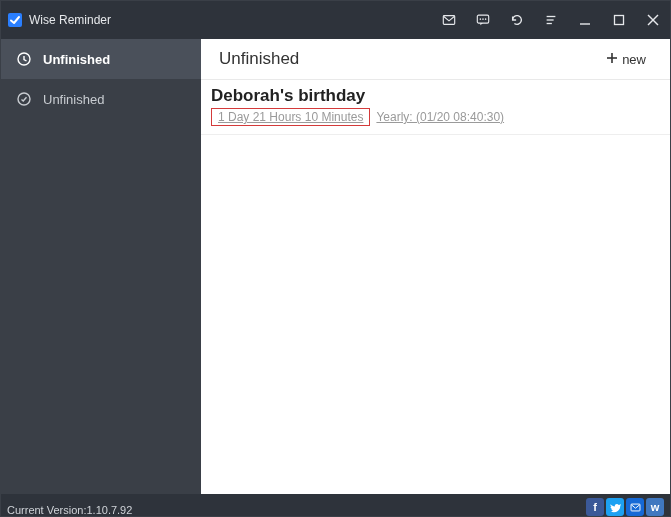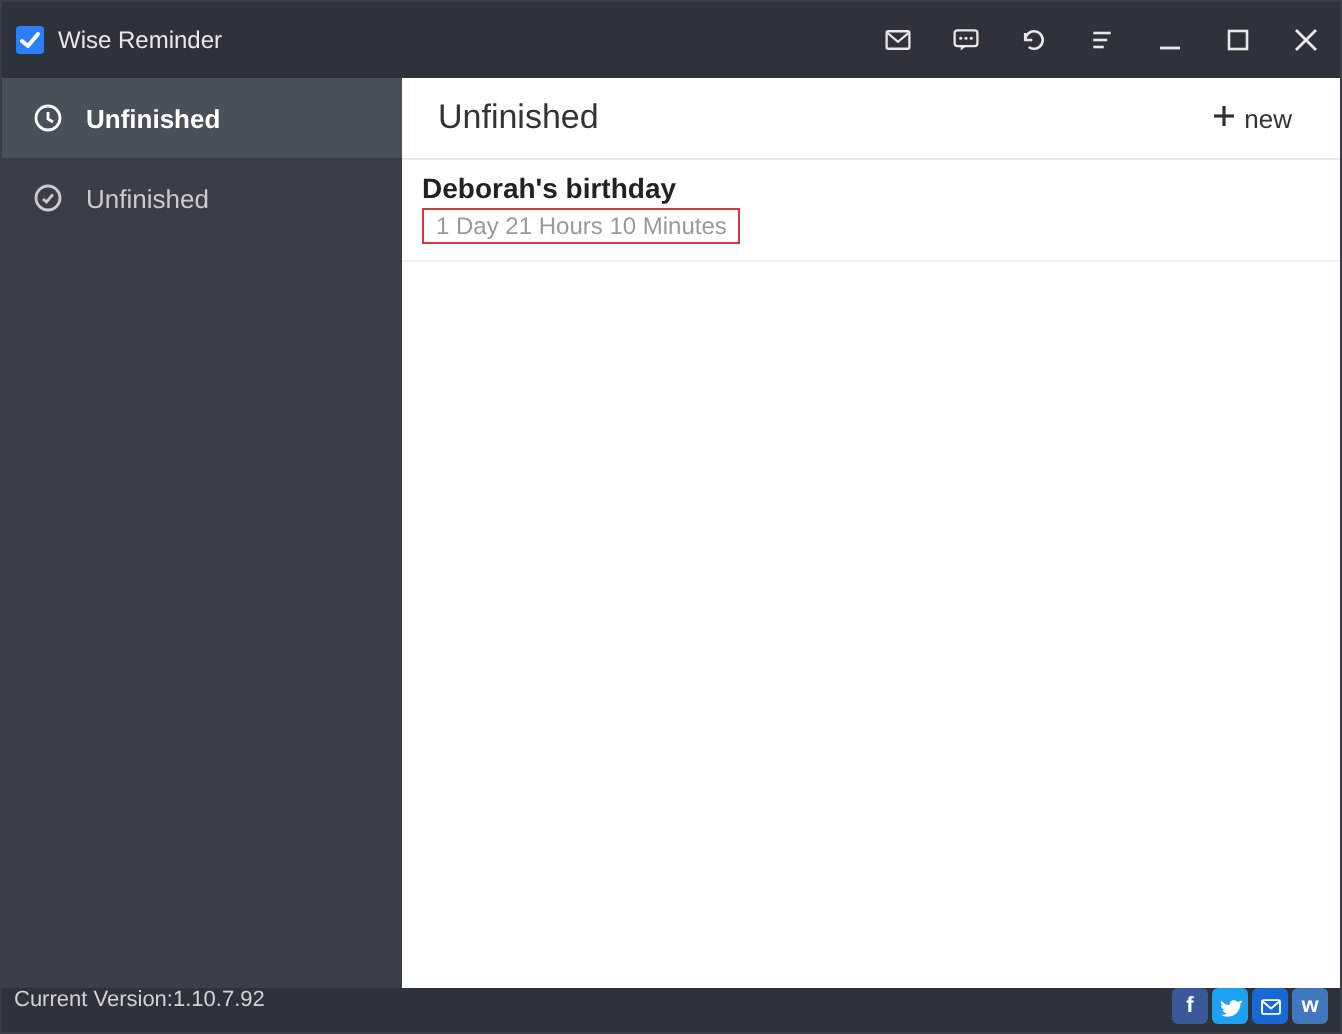--- a/index.html
+++ b/index.html
@@ -91,45 +91,46 @@
   .list {
     flex: 1 1 auto;
     overflow: auto;
     border-top: 1px solid #e9e9e9;
   }
   .task {
     padding: 6px 10px 8px 10px;
     border-bottom: 1px solid #eee;
   }
   .task-title {
-    font-size: 14px;
+    font-size: 17px;
     font-weight: 700;
     color: #222;
     margin-bottom: 2px;
   }
   .task-meta {
     display: flex;
     align-items: center;
     gap: 6px;
     font-size: 12px;
     color: #9a9a9a;
+    text-decoration: underline;
   }
   .countdown {
     border: 1px solid #d43a3a;
     padding: 1px 6px;
     color: #9a9a9a;
   }
   .recurrence { color: #9a9a9a; }
   
   .footer {
     height: 22px;
     background: #2e333b;
     color: #cfd3d8;
     display: flex;
-    align-items: flex-start;
+    align-items: flex-end;
     font-size: 11px;
     padding: 0 6px;
   }
   .footer .spacer { flex: 1 1 auto; }
   .footer .social {
     width: 18px; height: 18px;
     margin-left: 2px;
     border-radius: 3px;
     display: flex; align-items: center; justify-content: center;
     font-size: 11px; font-weight: 700; color: #fff;
@@ -234,20 +235,21 @@
           </span>
           <span>new</span>
         </div>
       </div>
 
       <div class="list">
         <div class="task">
           <div class="task-title">Deborah's birthday</div>
           <div class="task-meta">
             <span class="countdown">1 Day  21 Hours  10 Minutes</span>
+            <span class="recurrence">Yearly: (01/20 08:40:30)</span>
           </div>
         </div>
       </div>
     </div>
   </div>
 
   <div class="footer">
     <span>Current Version:</span>
     <span>1.10.7.92</span>
     <span class="spacer"></span>

